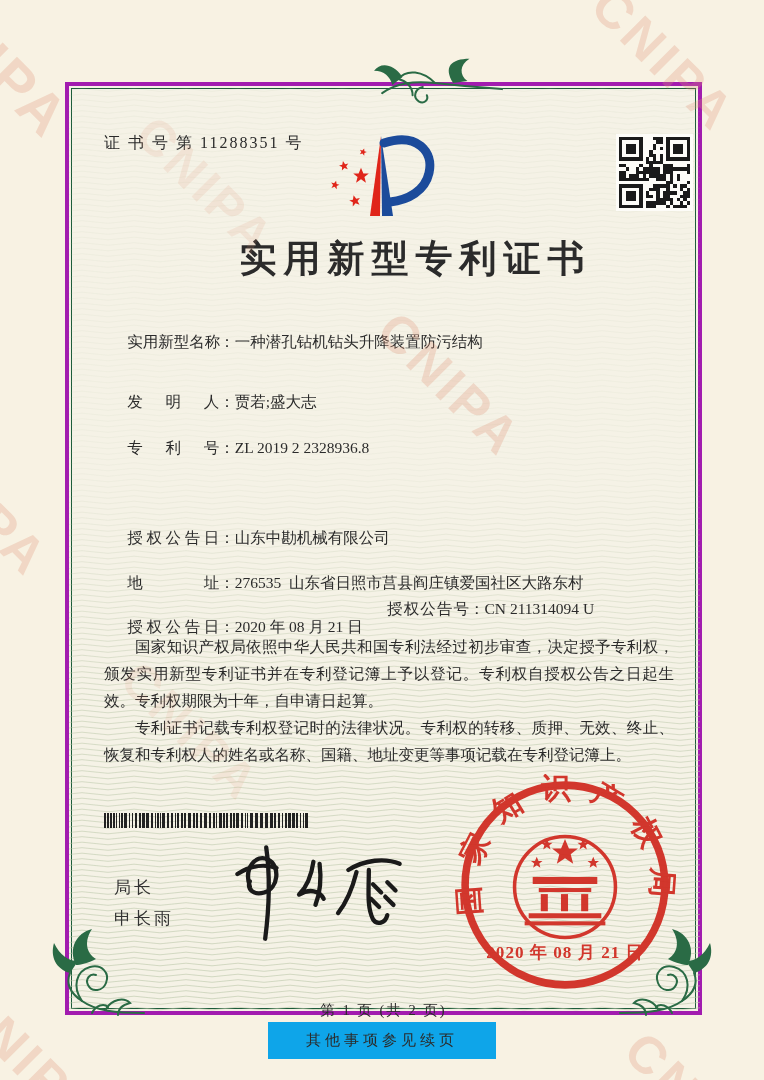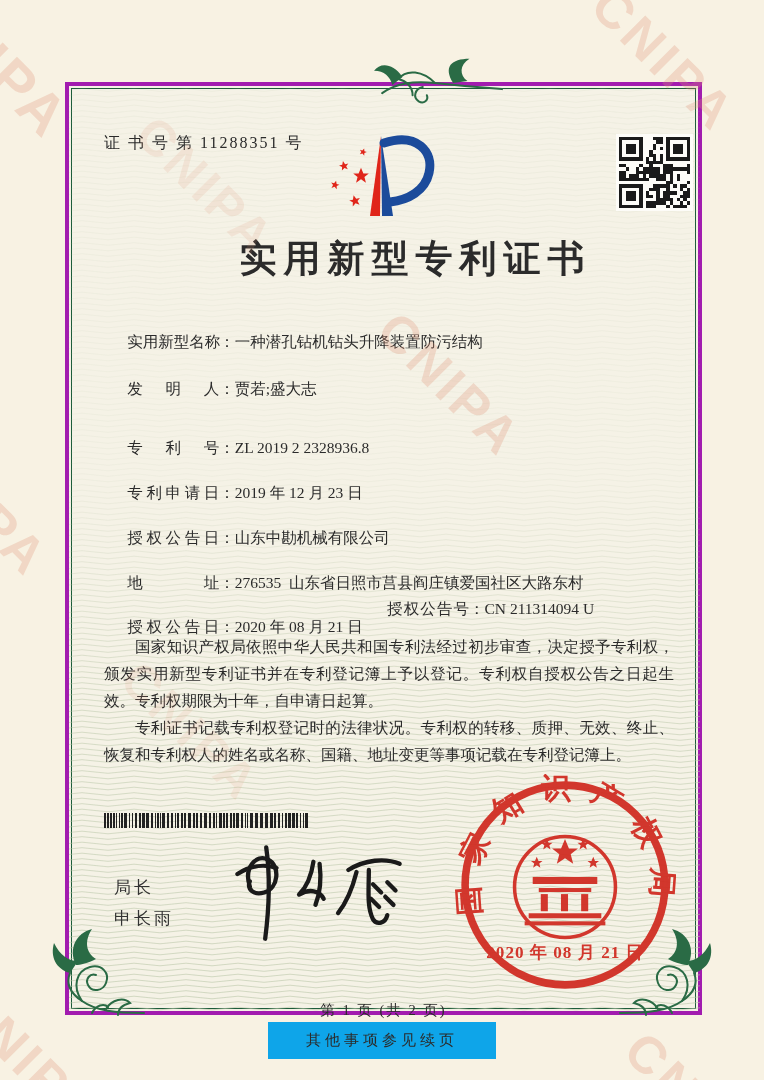--- a/index.html
+++ b/index.html
@@ -262,28 +262,25 @@
     <svg class="abs" style="left:547px;top:48px;" width="77" height="77" viewBox="-0.8 -0.8 22.6 22.6" id="qr" shape-rendering="crispEdges">
       <rect x="-0.8" y="-0.8" width="22.6" height="22.6" fill="#fdfcf8"></rect>
       <path class="qmods" d="M0 0h1v1h-1zM1 0h1v1h-1zM2 0h1v1h-1zM3 0h1v1h-1zM4 0h1v1h-1zM5 0h1v1h-1zM6 0h1v1h-1zM10 0h1v1h-1zM11 0h1v1h-1zM12 0h1v1h-1zM14 0h1v1h-1zM15 0h1v1h-1zM16 0h1v1h-1zM17 0h1v1h-1zM18 0h1v1h-1zM19 0h1v1h-1zM20 0h1v1h-1zM0 1h1v1h-1zM6 1h1v1h-1zM11 1h1v1h-1zM12 1h1v1h-1zM14 1h1v1h-1zM20 1h1v1h-1zM0 2h1v1h-1zM2 2h1v1h-1zM3 2h1v1h-1zM4 2h1v1h-1zM6 2h1v1h-1zM10 2h1v1h-1zM14 2h1v1h-1zM16 2h1v1h-1zM17 2h1v1h-1zM18 2h1v1h-1zM20 2h1v1h-1zM0 3h1v1h-1zM2 3h1v1h-1zM3 3h1v1h-1zM4 3h1v1h-1zM6 3h1v1h-1zM10 3h1v1h-1zM12 3h1v1h-1zM14 3h1v1h-1zM16 3h1v1h-1zM17 3h1v1h-1zM18 3h1v1h-1zM20 3h1v1h-1zM0 4h1v1h-1zM2 4h1v1h-1zM3 4h1v1h-1zM4 4h1v1h-1zM6 4h1v1h-1zM9 4h1v1h-1zM14 4h1v1h-1zM16 4h1v1h-1zM17 4h1v1h-1zM18 4h1v1h-1zM20 4h1v1h-1zM0 5h1v1h-1zM6 5h1v1h-1zM9 5h1v1h-1zM10 5h1v1h-1zM12 5h1v1h-1zM14 5h1v1h-1zM20 5h1v1h-1zM0 6h1v1h-1zM1 6h1v1h-1zM2 6h1v1h-1zM3 6h1v1h-1zM4 6h1v1h-1zM5 6h1v1h-1zM6 6h1v1h-1zM8 6h1v1h-1zM10 6h1v1h-1zM12 6h1v1h-1zM14 6h1v1h-1zM15 6h1v1h-1zM16 6h1v1h-1zM17 6h1v1h-1zM18 6h1v1h-1zM19 6h1v1h-1zM20 6h1v1h-1zM8 7h1v1h-1zM9 7h1v1h-1zM10 7h1v1h-1zM11 7h1v1h-1zM12 7h1v1h-1zM0 8h1v1h-1zM1 8h1v1h-1zM6 8h1v1h-1zM9 8h1v1h-1zM13 8h1v1h-1zM14 8h1v1h-1zM15 8h1v1h-1zM20 8h1v1h-1zM2 9h1v1h-1zM5 9h1v1h-1zM7 9h1v1h-1zM8 9h1v1h-1zM9 9h1v1h-1zM10 9h1v1h-1zM11 9h1v1h-1zM13 9h1v1h-1zM14 9h1v1h-1zM15 9h1v1h-1zM16 9h1v1h-1zM17 9h1v1h-1zM18 9h1v1h-1zM19 9h1v1h-1zM20 9h1v1h-1zM0 10h1v1h-1zM1 10h1v1h-1zM5 10h1v1h-1zM6 10h1v1h-1zM7 10h1v1h-1zM8 10h1v1h-1zM9 10h1v1h-1zM10 10h1v1h-1zM11 10h1v1h-1zM13 10h1v1h-1zM14 10h1v1h-1zM15 10h1v1h-1zM20 10h1v1h-1zM0 11h1v1h-1zM1 11h1v1h-1zM3 11h1v1h-1zM4 11h1v1h-1zM5 11h1v1h-1zM7 11h1v1h-1zM9 11h1v1h-1zM10 11h1v1h-1zM11 11h1v1h-1zM12 11h1v1h-1zM13 11h1v1h-1zM15 11h1v1h-1zM17 11h1v1h-1zM0 12h1v1h-1zM1 12h1v1h-1zM2 12h1v1h-1zM3 12h1v1h-1zM4 12h1v1h-1zM5 12h1v1h-1zM6 12h1v1h-1zM7 12h1v1h-1zM8 12h1v1h-1zM11 12h1v1h-1zM12 12h1v1h-1zM13 12h1v1h-1zM15 12h1v1h-1zM17 12h1v1h-1zM14 13h1v1h-1zM15 13h1v1h-1zM20 13h1v1h-1zM0 14h1v1h-1zM1 14h1v1h-1zM2 14h1v1h-1zM3 14h1v1h-1zM4 14h1v1h-1zM5 14h1v1h-1zM6 14h1v1h-1zM10 14h1v1h-1zM11 14h1v1h-1zM12 14h1v1h-1zM13 14h1v1h-1zM14 14h1v1h-1zM16 14h1v1h-1zM18 14h1v1h-1zM19 14h1v1h-1zM0 15h1v1h-1zM6 15h1v1h-1zM9 15h1v1h-1zM10 15h1v1h-1zM11 15h1v1h-1zM14 15h1v1h-1zM18 15h1v1h-1zM20 15h1v1h-1zM0 16h1v1h-1zM2 16h1v1h-1zM3 16h1v1h-1zM4 16h1v1h-1zM6 16h1v1h-1zM8 16h1v1h-1zM11 16h1v1h-1zM13 16h1v1h-1zM14 16h1v1h-1zM15 16h1v1h-1zM16 16h1v1h-1zM19 16h1v1h-1zM20 16h1v1h-1zM0 17h1v1h-1zM2 17h1v1h-1zM3 17h1v1h-1zM4 17h1v1h-1zM6 17h1v1h-1zM8 17h1v1h-1zM9 17h1v1h-1zM11 17h1v1h-1zM13 17h1v1h-1zM14 17h1v1h-1zM18 17h1v1h-1zM19 17h1v1h-1zM20 17h1v1h-1zM0 18h1v1h-1zM2 18h1v1h-1zM3 18h1v1h-1zM4 18h1v1h-1zM6 18h1v1h-1zM11 18h1v1h-1zM12 18h1v1h-1zM13 18h1v1h-1zM14 18h1v1h-1zM15 18h1v1h-1zM17 18h1v1h-1zM19 18h1v1h-1zM0 19h1v1h-1zM6 19h1v1h-1zM8 19h1v1h-1zM9 19h1v1h-1zM10 19h1v1h-1zM11 19h1v1h-1zM12 19h1v1h-1zM13 19h1v1h-1zM15 19h1v1h-1zM18 19h1v1h-1zM20 19h1v1h-1zM0 20h1v1h-1zM1 20h1v1h-1zM2 20h1v1h-1zM3 20h1v1h-1zM4 20h1v1h-1zM5 20h1v1h-1zM6 20h1v1h-1zM8 20h1v1h-1zM9 20h1v1h-1zM10 20h1v1h-1zM14 20h1v1h-1zM16 20h1v1h-1zM17 20h1v1h-1zM18 20h1v1h-1zM19 20h1v1h-1z" fill="#1a1a1a"></path>
     </svg>
 
     <div class="abs title">实用新型专利证书</div>
 
     <div class="abs frow" style="top:228px;">
       <span class="flabel">实用新型名称</span><span>：</span><span>一种潜孔钻机钻头升降装置防污结构</span>
     </div>
-    <div class="abs frow" style="top:275px;">
+    <div class="abs frow" style="top:288px;">
       <span class="flabel">发明人</span><span>：</span><span>贾若;盛大志</span>
     </div>
     <div class="abs frow" style="top:334px;">
       <span class="flabel">专利号</span><span>：</span><span>ZL 2019 2 2328936.8</span>
-    </div>
-    <div class="abs frow" style="top:379px;">
-      <span class="flabel">专利申请日</span><span>：</span><span>2019 年 12 月 23 日</span>
     </div>
     <div class="abs frow" style="top:424px;">
       <span class="flabel">授权公告日</span><span>：</span><span>山东中勘机械有限公司</span>
     </div>
     <div class="abs frow" style="top:469px;">
       <span class="flabel">地址</span><span>：</span><span>276535  山东省日照市莒县阎庄镇爱国社区大路东村</span>
     </div>
     <div class="abs frow" style="top:513px;">
       <span class="flabel">授权公告日</span><span>：</span><span>2020 年 08 月 21 日</span>
       <span class="grant2"><span class="flabel2">授权公告号</span><span>：</span><span>CN 211314094 U</span></span>

